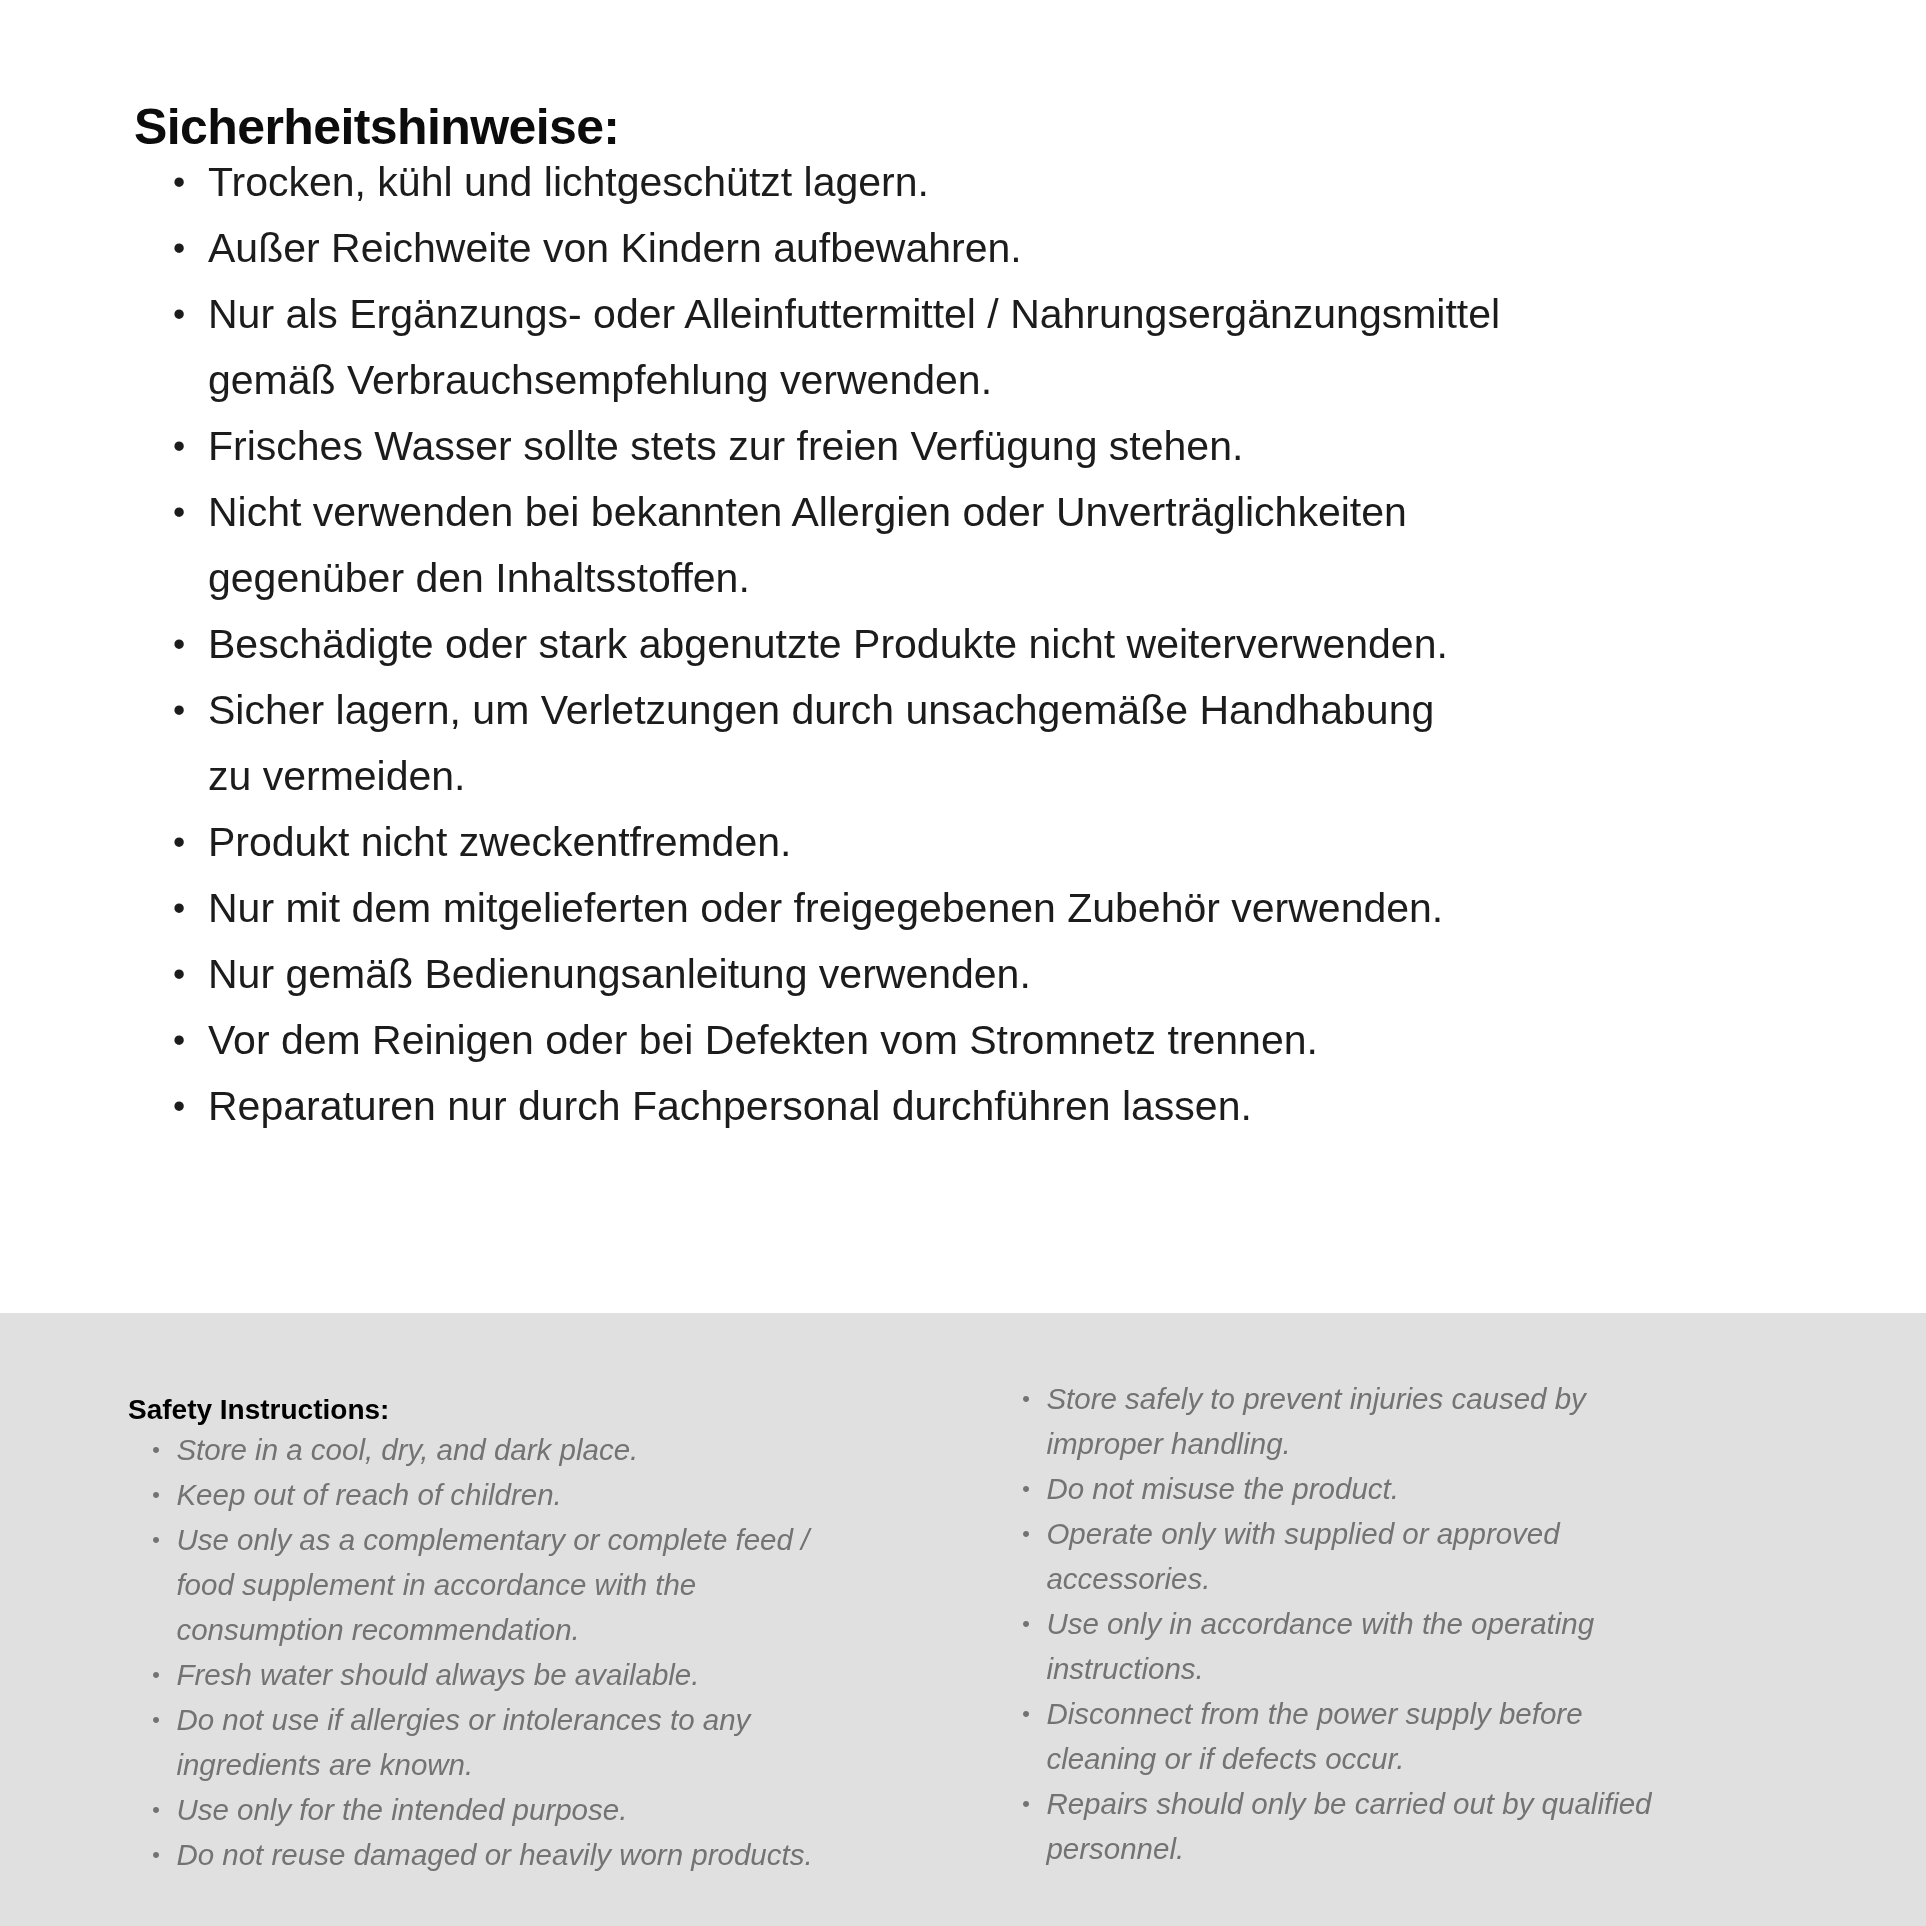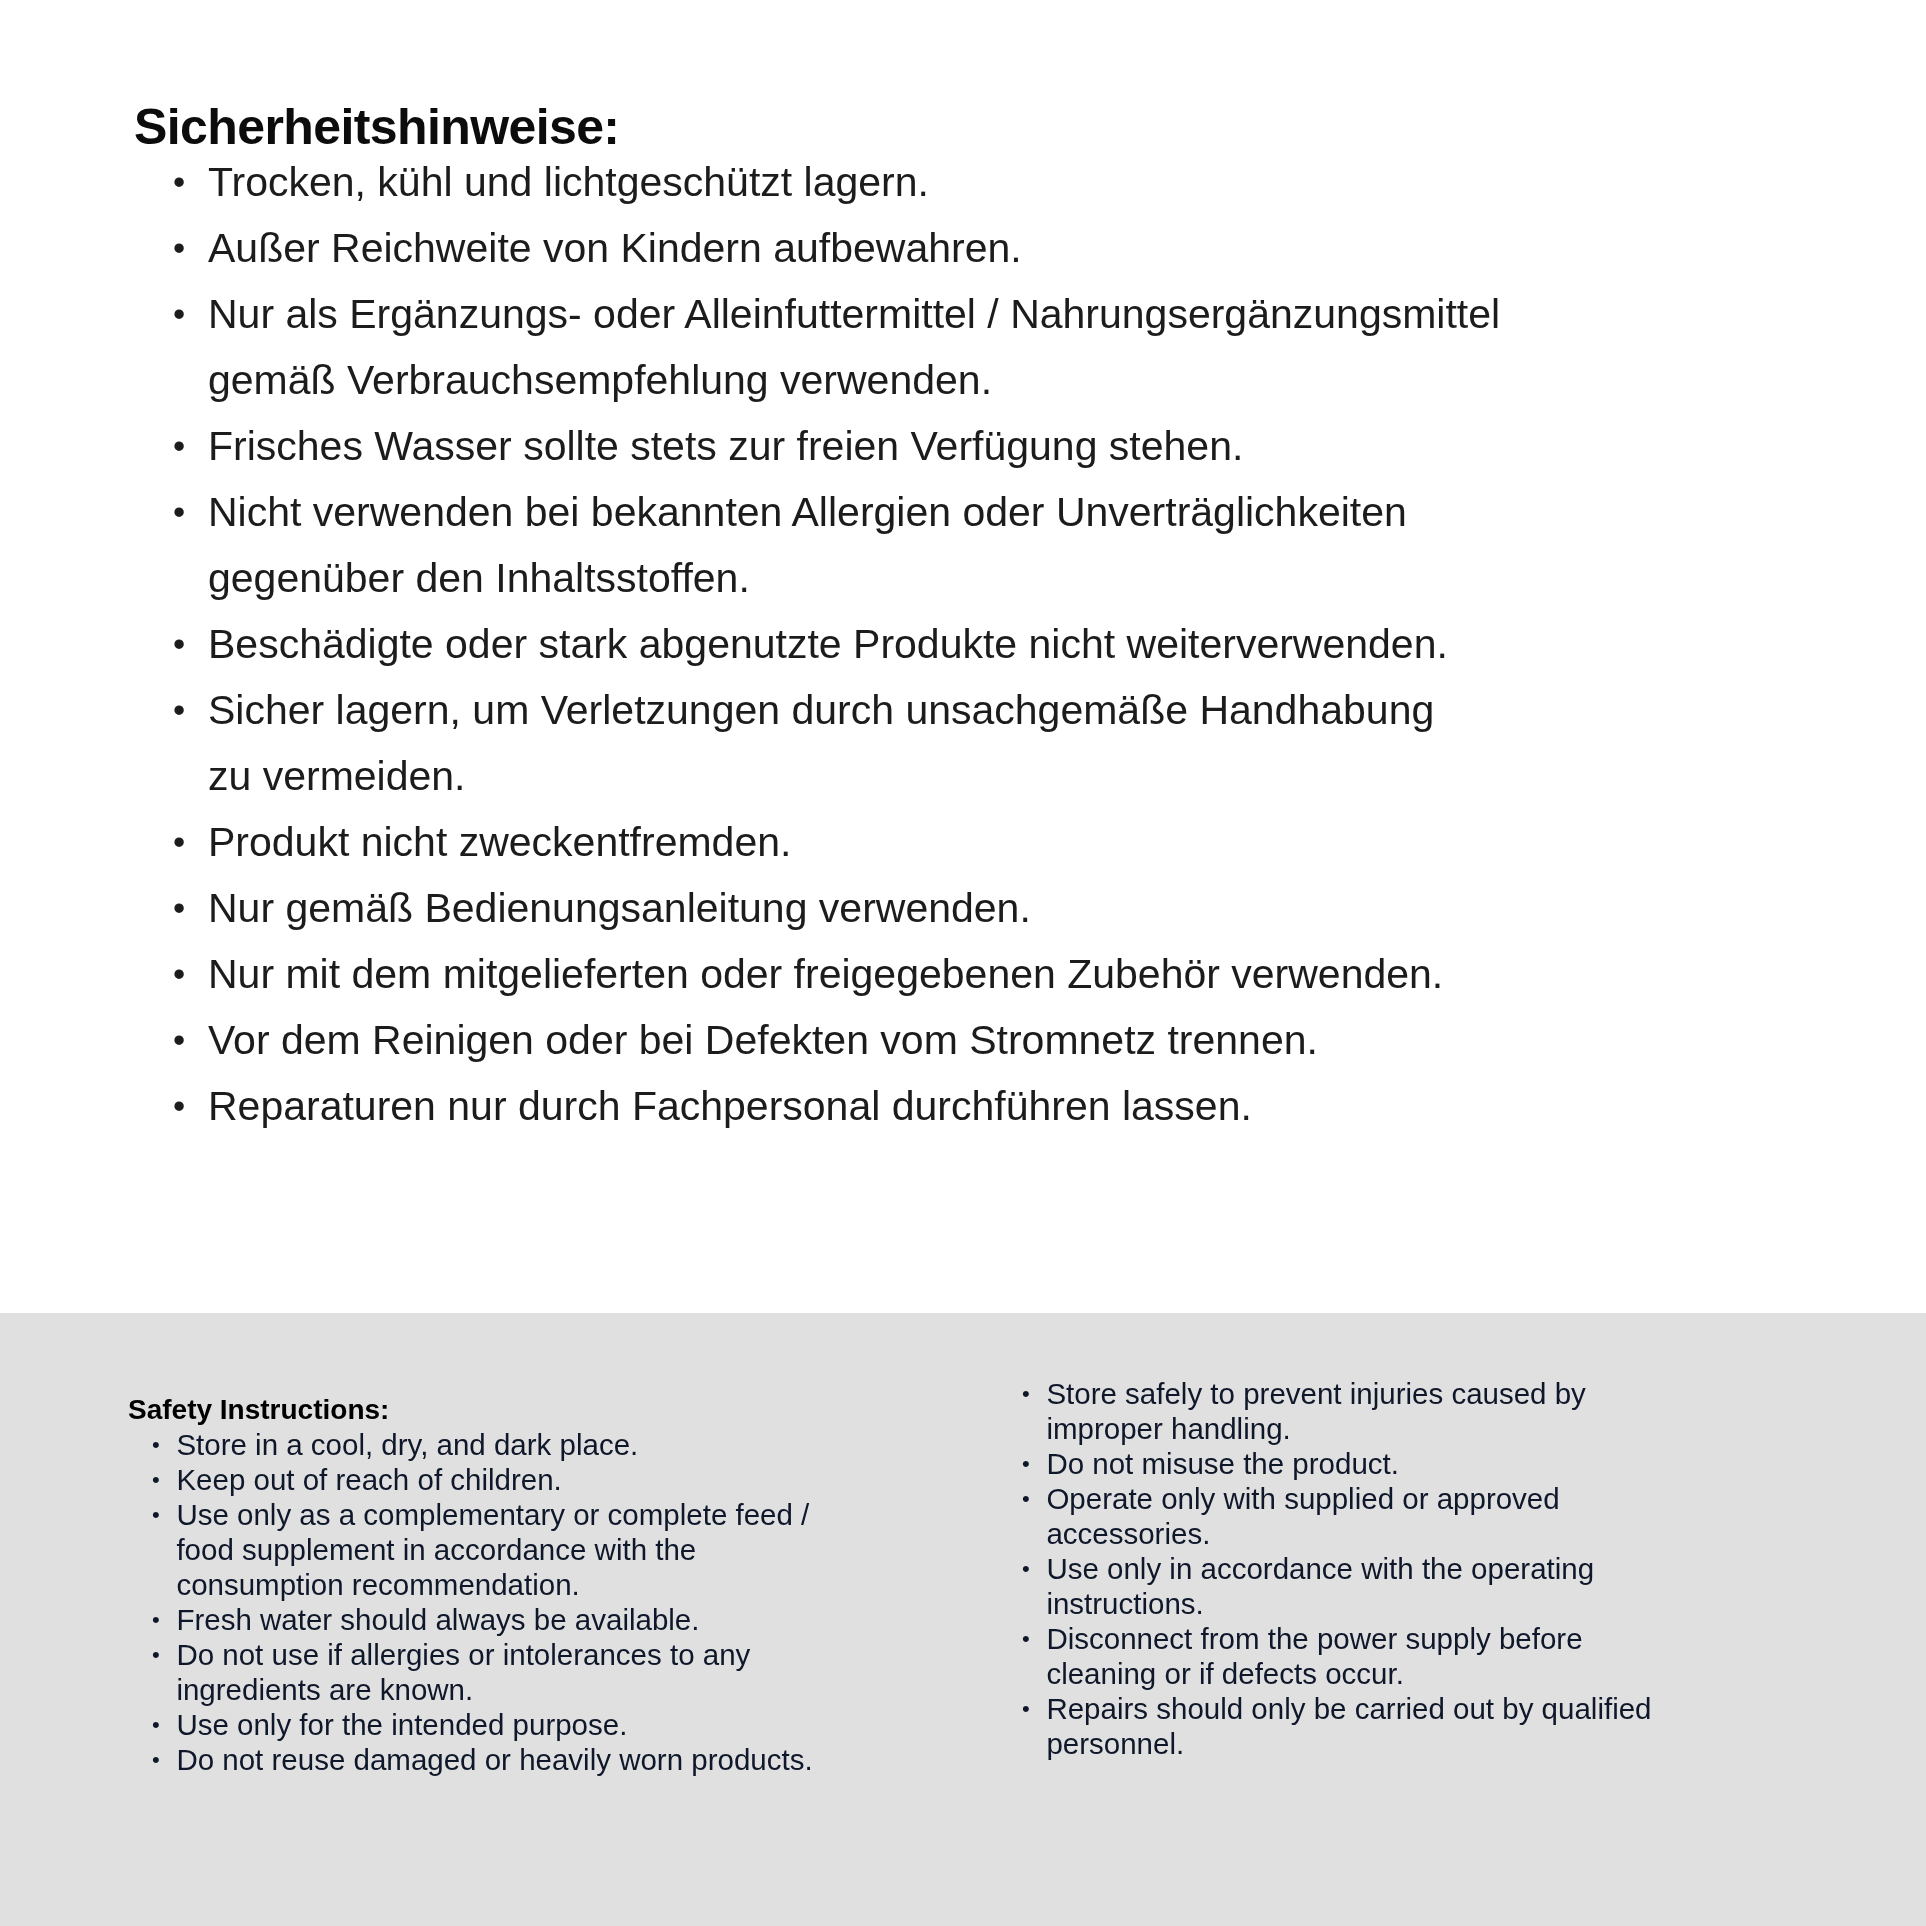--- a/index.html
+++ b/index.html
@@ -65,22 +65,23 @@
     left: 128px; top: 58px;
     font-size: 28px;
     font-weight: 700;
     color: #000000;
   }
   ul.en-list {
     position: absolute;
     margin: 0; padding: 0;
     list-style: none;
     font-size: 29.5px;
-    line-height: 35px;
-    color: #0f172a;
+    line-height: 45px;
+    color: #737373;
+    font-style: italic;
   }
   ul.en-list li {
     position: relative;
     padding-left: 24.4px;
     white-space: pre-line;
   }
   ul.en-list li::before {
     content: "\2022";
     position: absolute;
     left: 0; top: 0;
@@ -107,22 +108,22 @@
       <li>Außer Reichweite von Kindern aufbewahren.</li>
       <li>Nur als Ergänzungs- oder Alleinfuttermittel / Nahrungsergänzungsmittel
 gemäß Verbrauchsempfehlung verwenden.</li>
       <li>Frisches Wasser sollte stets zur freien Verfügung stehen.</li>
       <li>Nicht verwenden bei bekannten Allergien oder Unverträglichkeiten
 gegenüber den Inhaltsstoffen.</li>
       <li>Beschädigte oder stark abgenutzte Produkte nicht weiterverwenden.</li>
       <li>Sicher lagern, um Verletzungen durch unsachgemäße Handhabung
 zu vermeiden.</li>
       <li>Produkt nicht zweckentfremden.</li>
+      <li>Nur mit dem mitgelieferten oder freigegebenen Zubehör verwenden.</li>
       <li>Nur gemäß Bedienungsanleitung verwenden.</li>
-      <li>Nur mit dem mitgelieferten oder freigegebenen Zubehör verwenden.</li>
       <li>Vor dem Reinigen oder bei Defekten vom Stromnetz trennen.</li>
       <li>Reparaturen nur durch Fachpersonal durchführen lassen.</li>
     </ul>
   </section>
 
   <section class="en-section">
     <h2 class="en-heading">Safety Instructions:</h2>
     <ul class="en-list en-left">
       <li>Store in a cool, dry, and dark place.</li>
       <li>Keep out of reach of children.</li>

